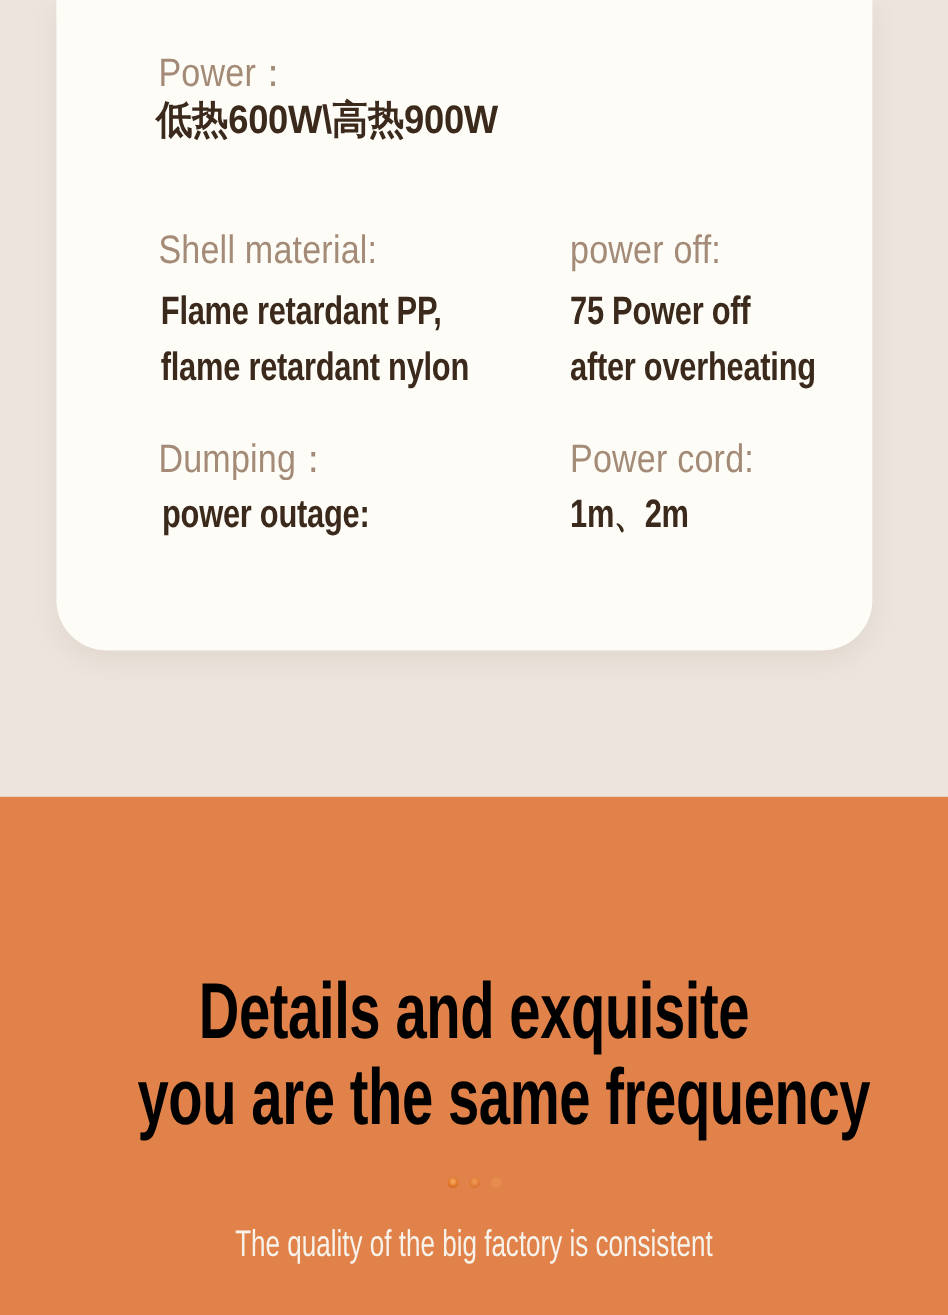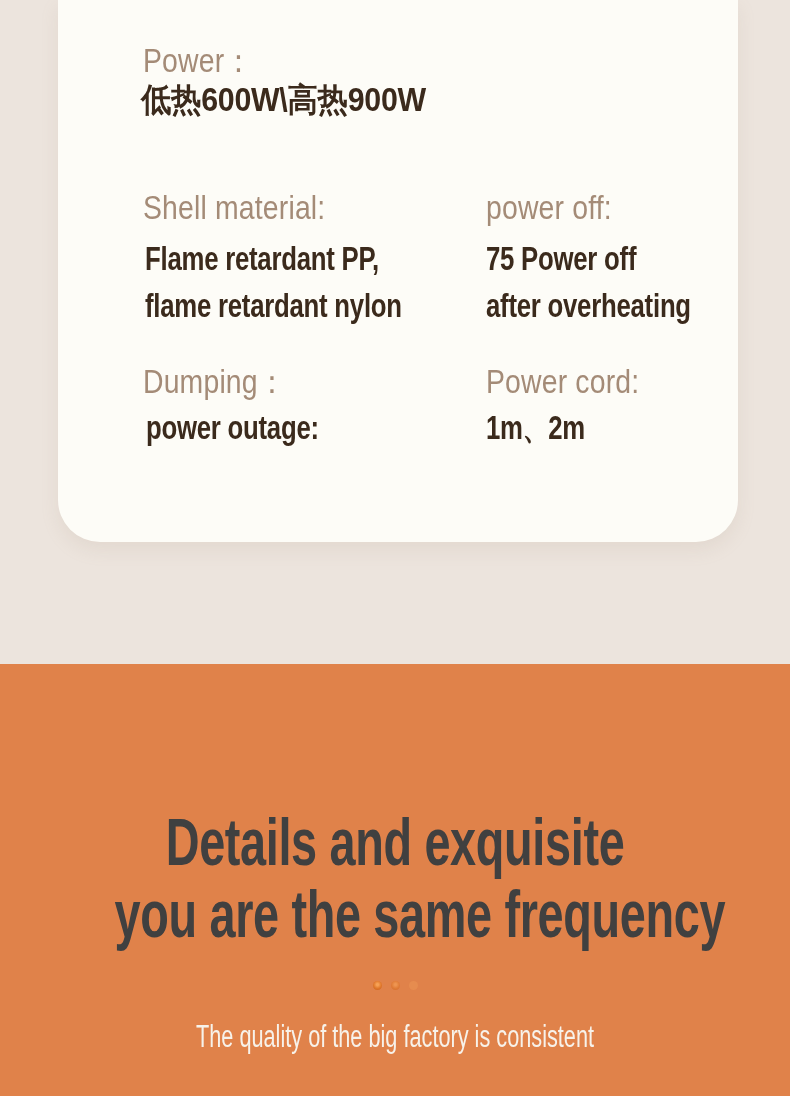--- a/index.html
+++ b/index.html
@@ -3,42 +3,42 @@
 <meta charset="utf-8">
 <style>
   html,body{margin:0;padding:0;}
   body{
     width:790px;height:1096px;position:relative;overflow:hidden;
     background:#ece4dd;
     font-family:"Liberation Sans","DejaVu Sans",sans-serif;
   }
   
   .spec-card{
-    position:absolute;left:58px;top:0;width:680px;height:542px;
+    position:absolute;left:47px;top:0;width:680px;height:542px;
     background:#fdfcf7;border-radius:0 0 42px 42px;
     box-shadow:0 8px 18px rgba(170,150,130,.14);
   }
   .t{position:absolute;white-space:nowrap;line-height:40px;}
   .label{
     font-size:33px;font-weight:400;color:#a48b77;
     transform:scaleX(.86);transform-origin:0 50%;letter-spacing:.2px;
   }
   .value{
     font-size:33px;font-weight:700;color:#3b2a1c;
     transform:scaleX(.78);transform-origin:0 50%;letter-spacing:-.3px;
   }
   .value.cjk{transform:scaleX(.92);}
   
   .hero{
     position:absolute;left:0;top:664px;width:790px;height:432px;
     background:#e0824a;
   }
   .hero-title{
     position:absolute;top:142px;left:0;width:100%;
-    text-align:center;color:#404040;font-weight:700;
+    text-align:center;color:#000000;font-weight:700;
     font-size:66px;line-height:72px;letter-spacing:-.5px;
   }
   .hero-title .line{transform:scaleX(.71);transform-origin:50% 50%;white-space:nowrap;}
   .dots{
     position:absolute;top:317px;left:0;width:100%;
     display:flex;justify-content:center;gap:9px;
   }
   .dot{width:9px;height:9px;border-radius:50%;}
   .dot-1{background:radial-gradient(circle at 50% 40%,#f6a155 15%,#e0772a 55%,#c25a18 100%);}
   .dot-2{background:radial-gradient(circle at 50% 40%,#f6a155 15%,#e0772a 55%,#c25a18 100%);opacity:.6;}

